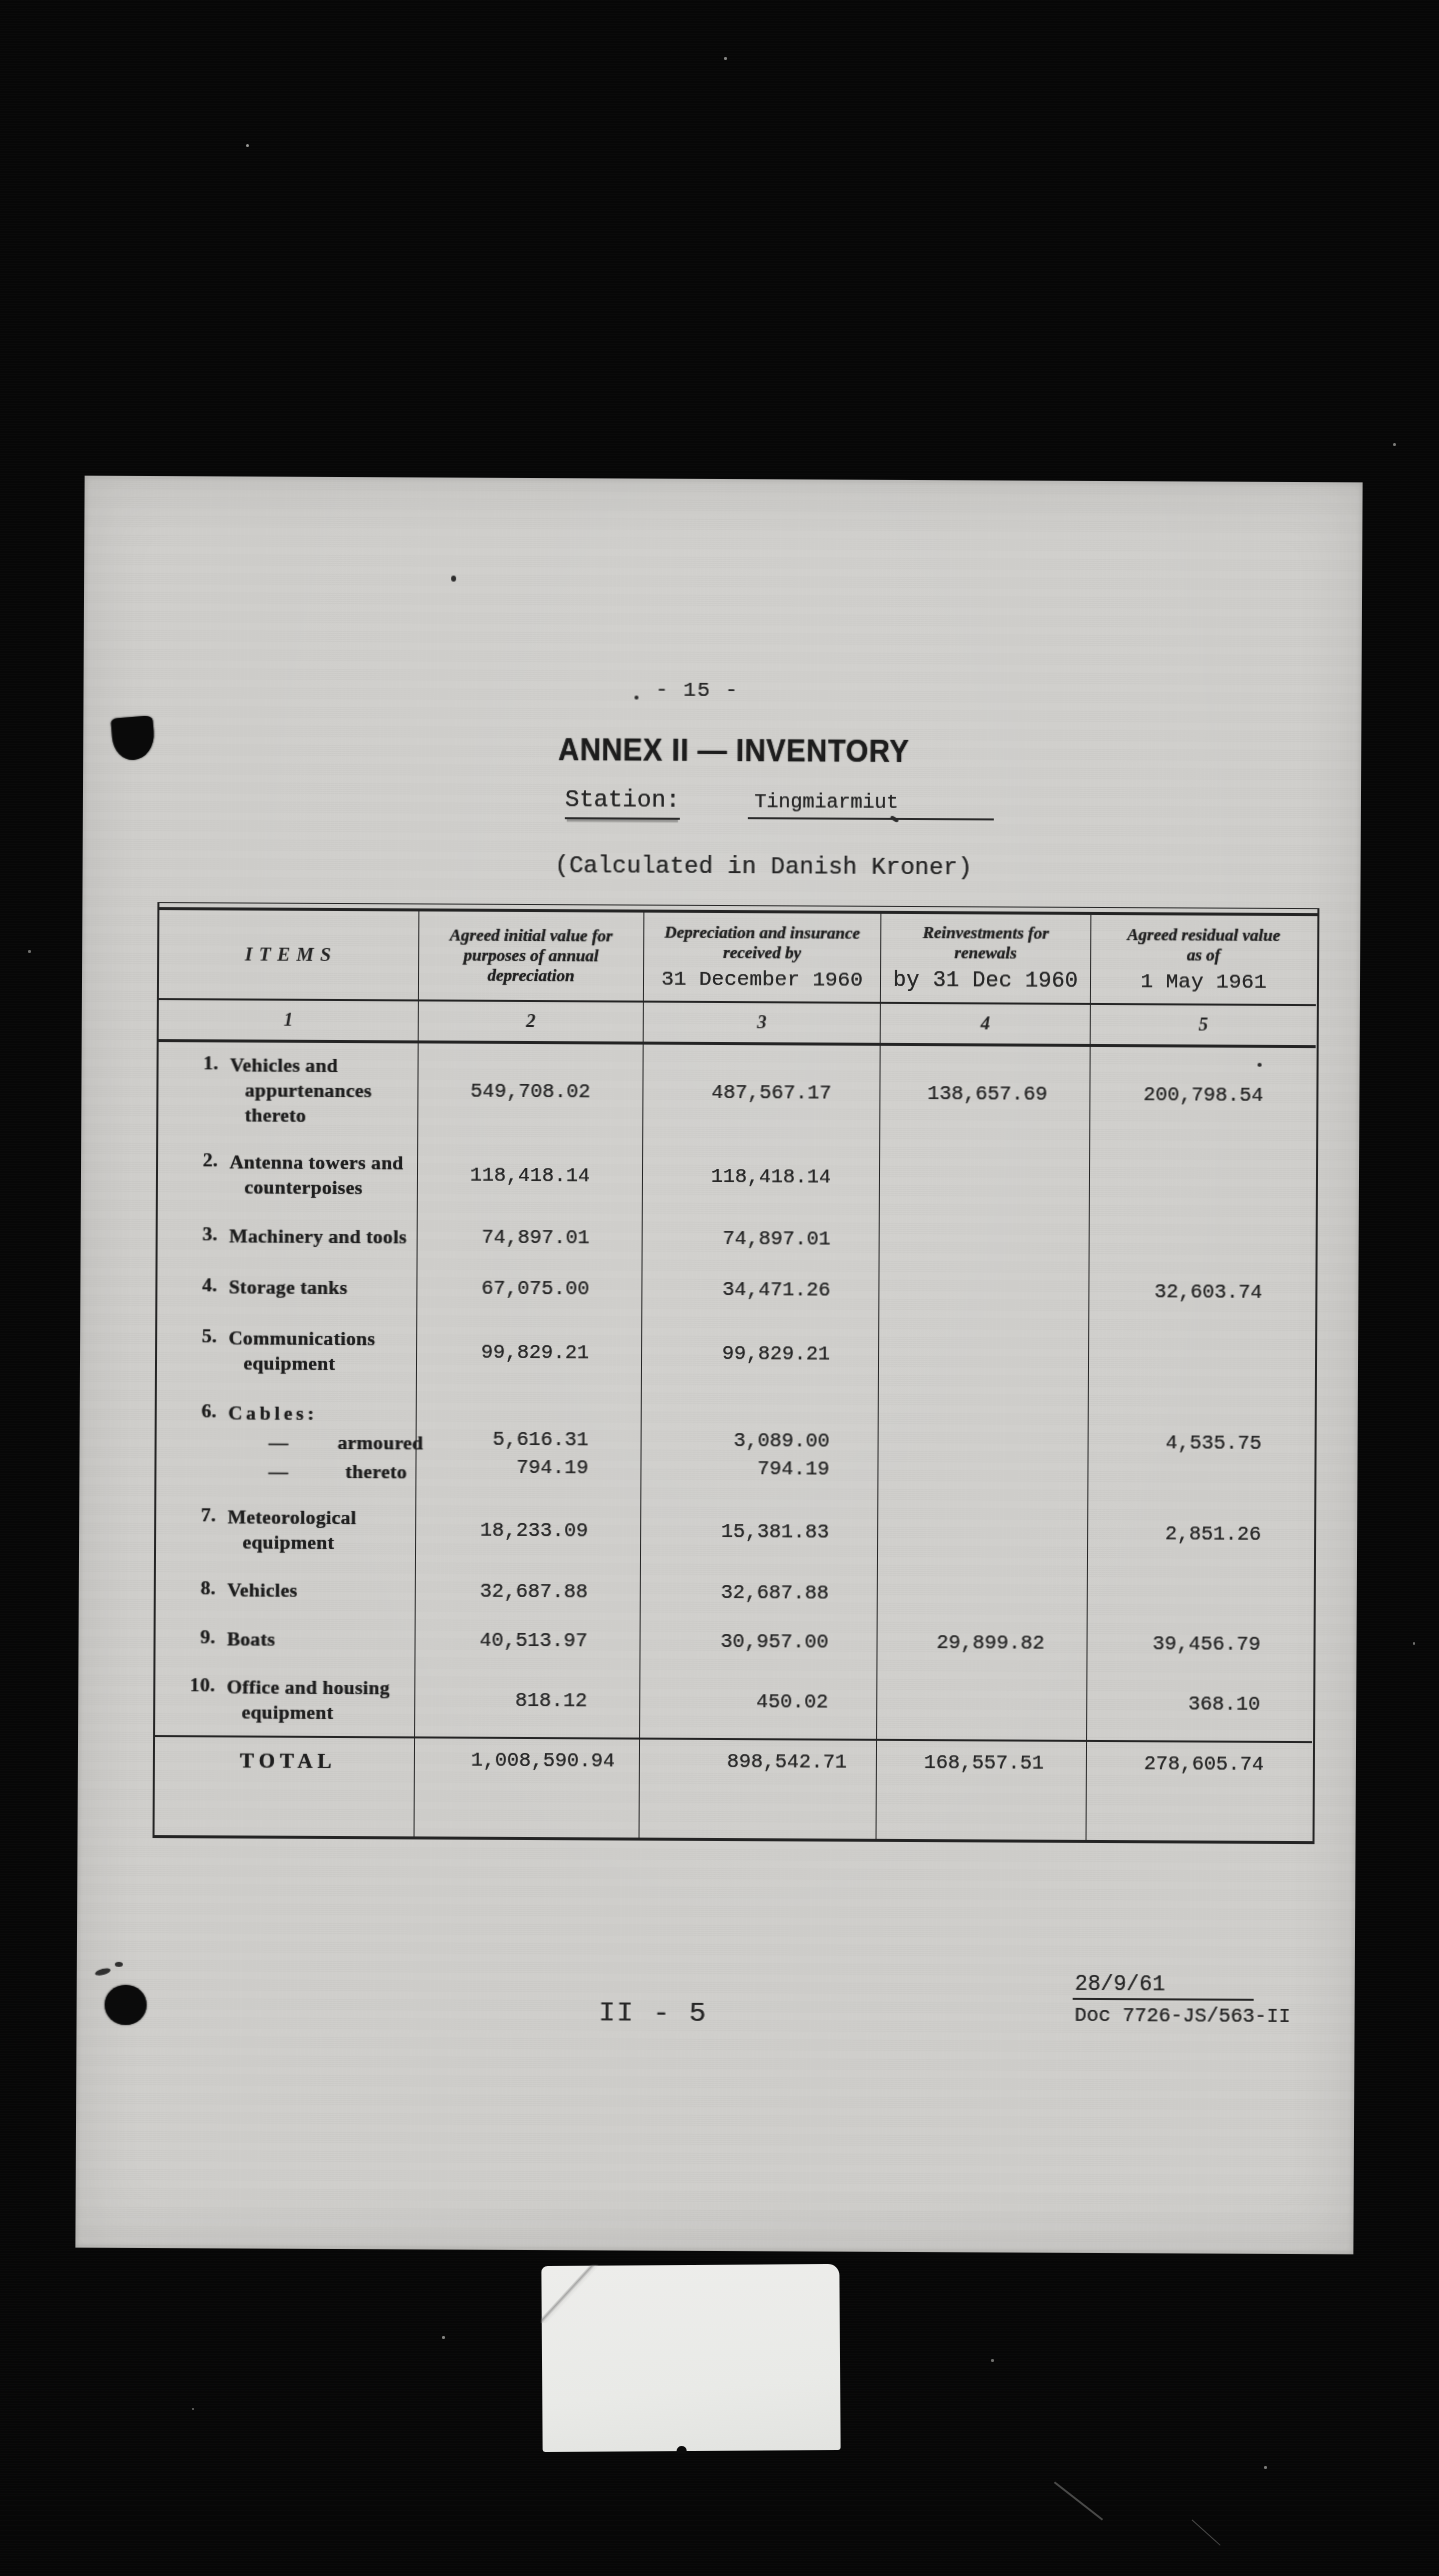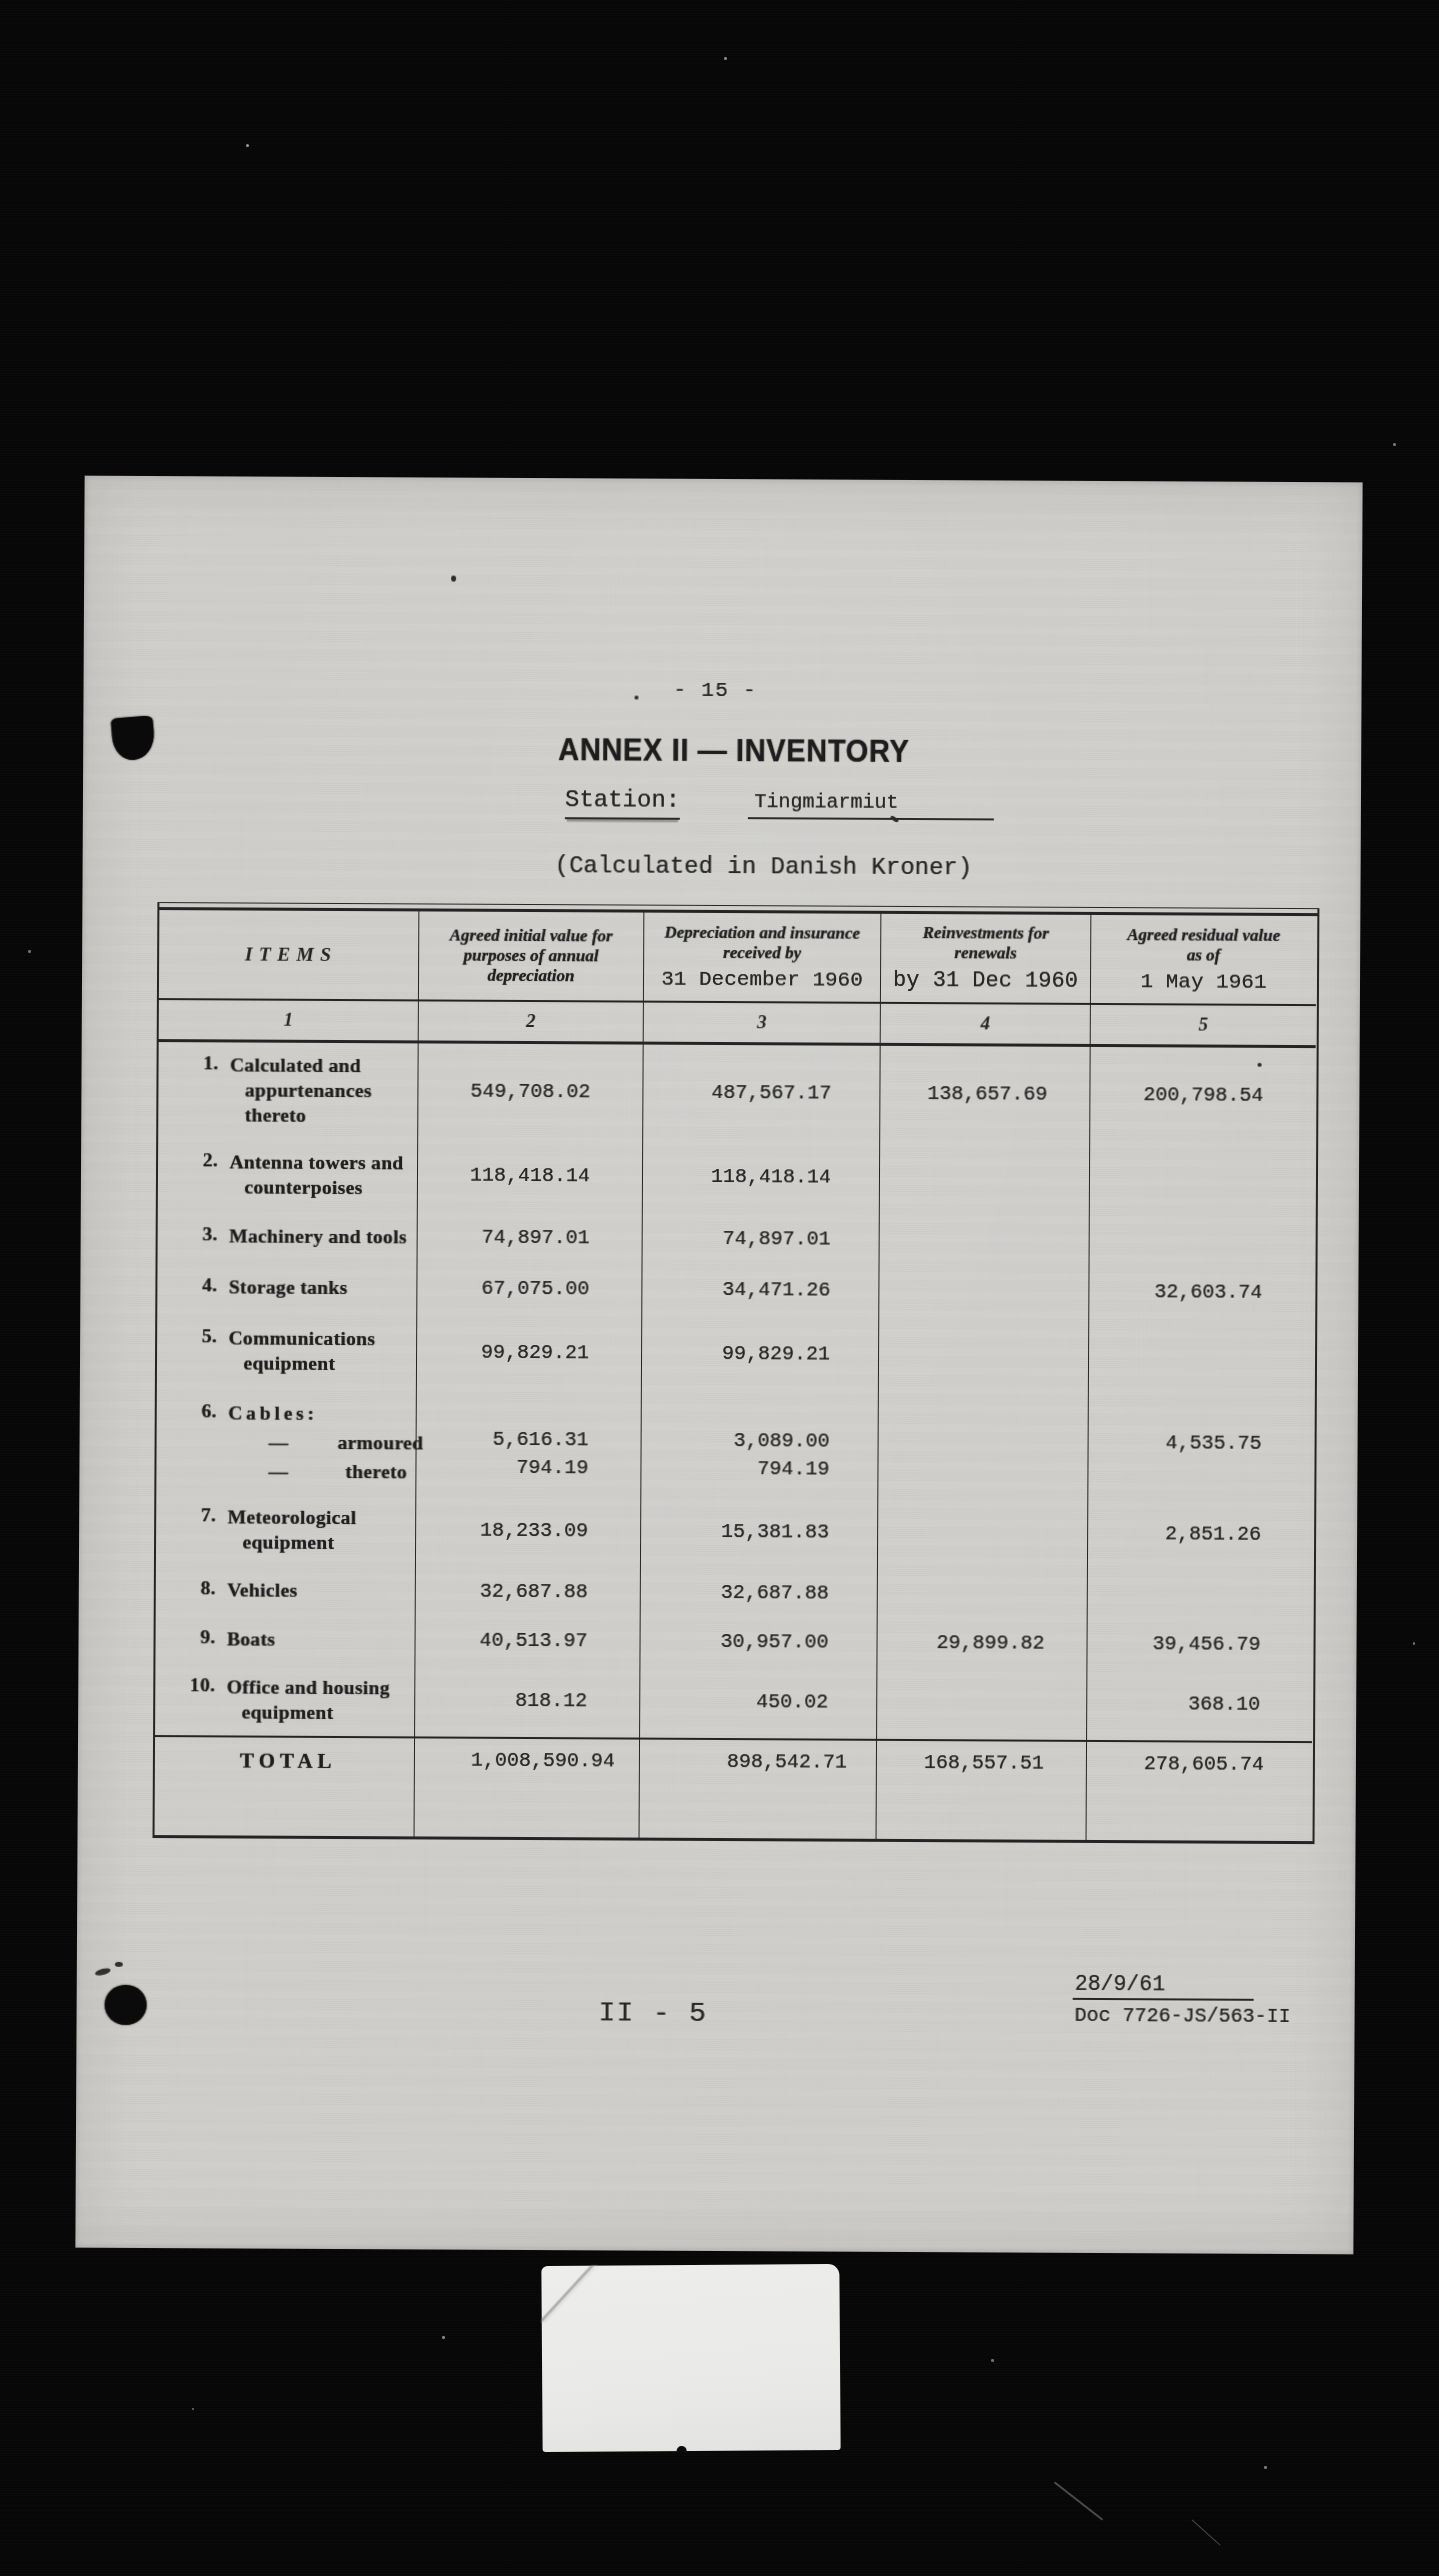--- a/index.html
+++ b/index.html
@@ -27,21 +27,21 @@
     background-color:var(--paper);
     box-shadow:inset 0 0 69px rgba(0,0,0,0.10), inset 0 0 6.3px rgba(0,0,0,0.14);
     transform:rotate(0.3deg);
     transform-origin:50% 50%;
     filter:blur(0.2px);
     color:var(--ink);
   }
   .typed{font-family:"Liberation Mono",monospace;color:var(--typed);
          text-shadow:0 0 0.6px rgba(30,30,30,0.75);}
 
-  .page-number{position:absolute;top:200px;left:590px;font-size:21px;letter-spacing:1.3px;}
+  .page-number{position:absolute;top:200px;left:572px;font-size:21px;letter-spacing:1.3px;}
   .doc-title{
     position:absolute;top:255px;left:0;right:0;margin:0;text-align:center;padding-left:24px;
     font-family:"Liberation Sans",sans-serif;font-weight:bold;font-size:30px;
     letter-spacing:0.6px;color:#1d1d1d;text-shadow:0 0 0.9px rgba(20,20,20,0.9);
     transform:scale(0.97,1.04);
   }
   .station-line{position:absolute;top:308px;left:482px;white-space:nowrap;}
   .st-label{font-size:24px;border-bottom:2.5px solid #2a2a2a;padding-bottom:4.4px;
             box-shadow:0 4.4px 0 -1.9px rgba(40,40,40,0.35);}
   .st-name-wrap{display:inline-block;margin-left:68px;width:239px;
@@ -189,21 +189,21 @@
         <div class="ncell">3</div>
         <div class="ncell">4</div>
         <div class="ncell">5</div>
       </div>
 
       <div class="tgrid tbody">
           <div class="cell cell-first lcell" style="min-height: 96px;">
             <div class="lrow">
               <span class="lno">1.</span>
               <div class="ltext">
-                <div class="lline">Calculated and</div>
+                <div class="lline">Vehicles and</div>
                 <div class="lline cont">appurtenances thereto</div>
               </div>
             </div>
           </div>
           <div class="cell vcell vc2">
             <span class="typed">549,708.02</span>
           </div>
           <div class="cell vcell vc3">
             <span class="typed">487,567.17</span>
           </div>

